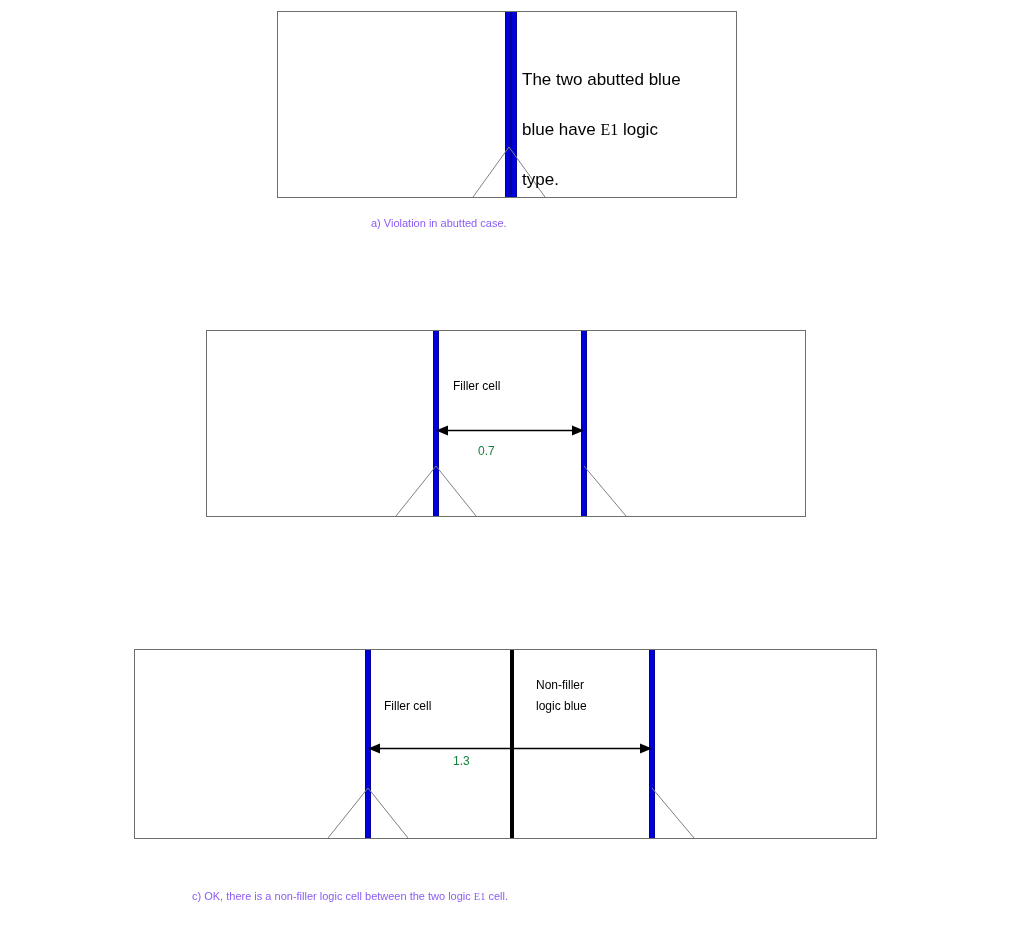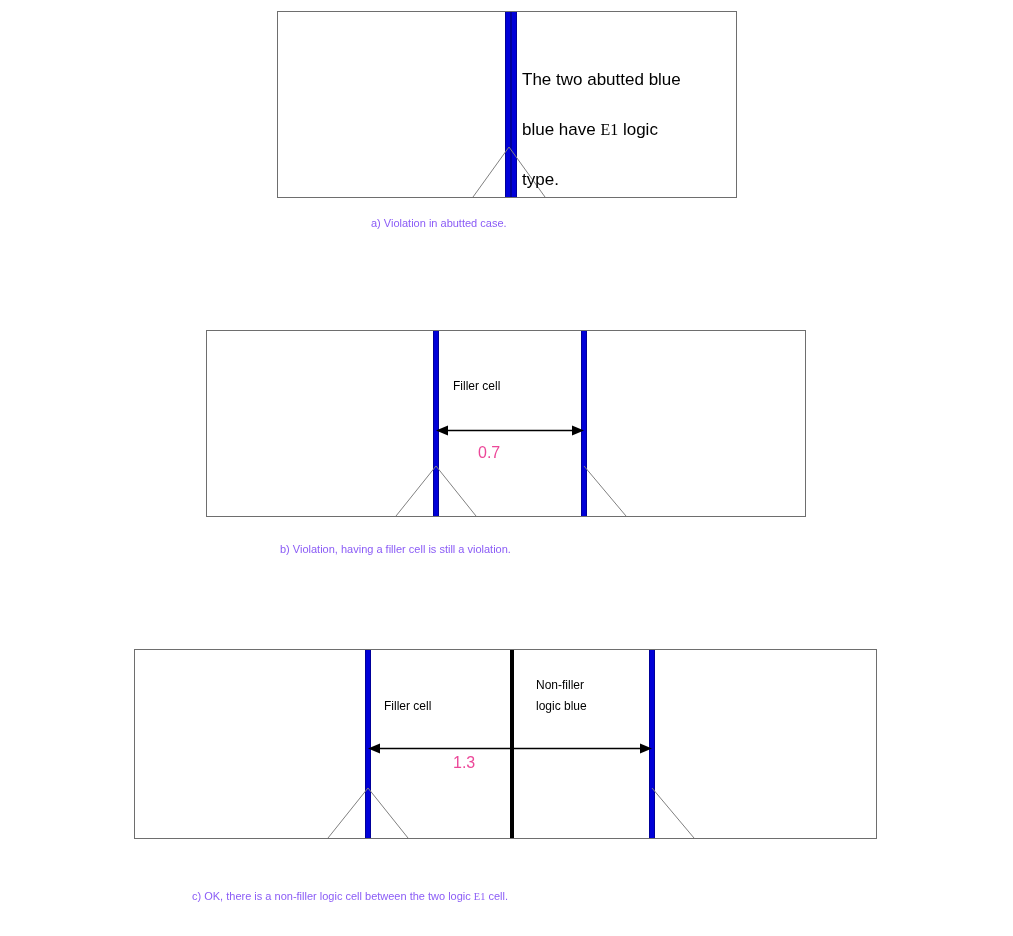--- a/index.html
+++ b/index.html
@@ -76,22 +76,22 @@
   }
 
   
   .dim {
     position: absolute;
     height: 13px;
   }
   .dim svg { display: block; }
   .dim-val {
     position: absolute;
-    font-size: 16px;
-    color: #ec4899;
+    font-size: 12px;
+    color: #15803d;
   }
 
   
   .caption {
     position: absolute;
     font-size: 11px;
     line-height: 23px;
     color: #8b5cf6;
     white-space: pre-line;
   }
@@ -144,21 +144,20 @@
       <svg width="148" height="13" viewBox="0 0 148 13">
         <line x1="7" y1="6.5" x2="141" y2="6.5" stroke="#000000" stroke-width="1.6"></line>
         <polygon points="0,6.5 12,1.5 12,11.5" fill="#000000"></polygon>
         <polygon points="148,6.5 136,1.5 136,11.5" fill="#000000"></polygon>
       </svg>
     </div>
 
     <div class="dim-val" style="left:271px; top:113px;">0.7</div>
   </div>
 
-  <div class="caption" style="left:280px; top:538px;">b) Violation, having a filler cell is still a violation.</div>
 
   <div class="panel panel-c">
 
     <div class="edge edge-blue" style="left:230px;"></div>
     <div class="edge edge-black" style="left:375px;"></div>
     <div class="edge edge-blue" style="left:514px;"></div>
 
     <div class="marker" style="left:193px; width:84px;">
       <svg width="84" height="50" viewBox="0 0 84 50">
         <path d="M 0 50 L 40 0 L 80 50" fill="none" stroke="#808080" stroke-width="1"></path>

